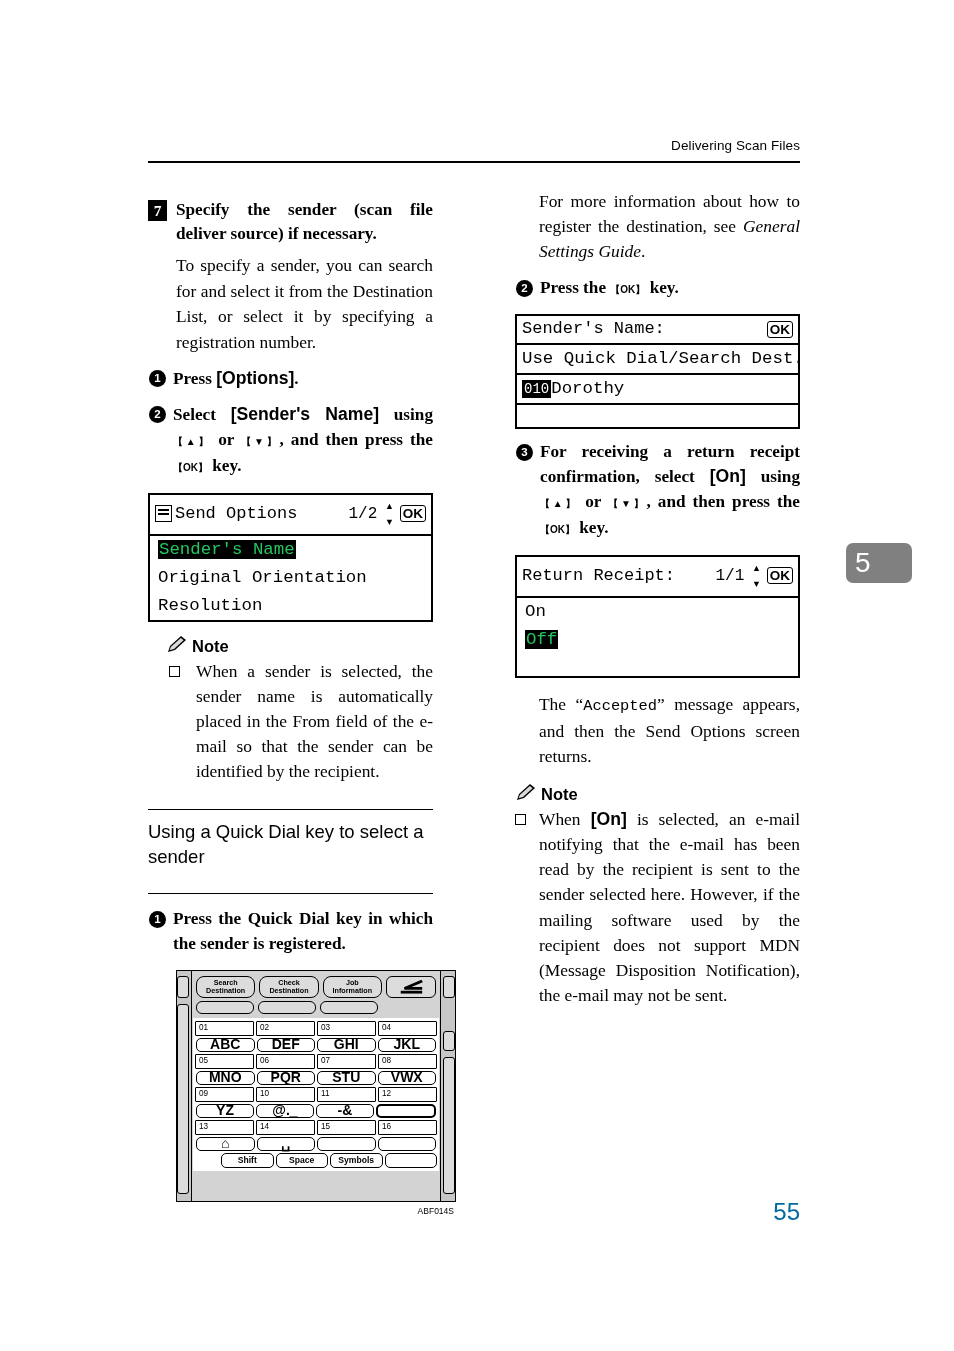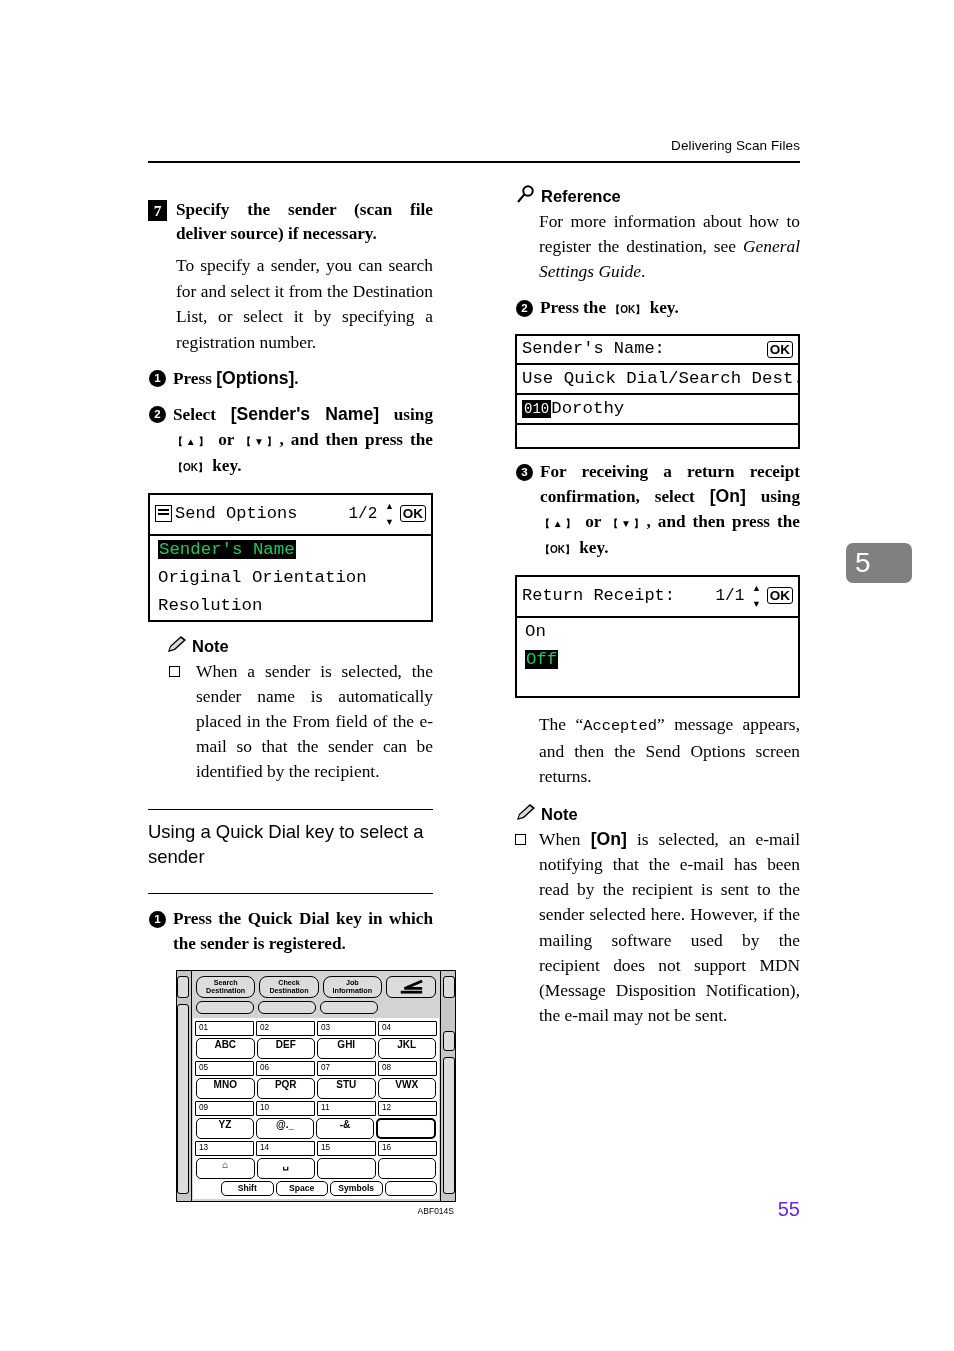--- a/index.html
+++ b/index.html
@@ -59,22 +59,22 @@
   }
 
   
   #page-number {
     position: absolute;
     left: 748px;
     top: 1198px;
     width: 52px;
     text-align: right;
     font-family: "Liberation Sans", sans-serif;
-    font-size: 20px;
-    color: #6d28d9;
+    font-size: 24px;
+    color: #0369a1;
   }
 
   
   .col {
     position: absolute;
     top: 186px;
     width: 285px;
   }
   #col-left  { left: 148px; }
   #col-right { left: 515px; }
@@ -410,24 +410,24 @@
     margin-bottom: 2px;
     padding: 0 1px;
   }
   .kp-ltbtn {
     flex: 1 1 0;
     border: 1.3px solid #000;
     border-radius: 5px;
     background: #fff;
     font-family: "Liberation Sans", sans-serif;
     font-weight: bold;
-    font-size: 10px;
+    font-size: 14px;
     line-height: 11px;
     text-align: center;
-    height: 21px;
+    height: 14px;
     box-sizing: border-box;
   }
   .kp-ltbtn.thick { border-width: 2.1px; }
   .kp-botrow {
     display: flex;
     gap: 2px;
     padding-left: 26px;
   }
   .kp-botbtn {
     flex: 1 1 0;
@@ -620,29 +620,20 @@
       </div>
     </div>
     <div id="fig-caption">ABF014S</div>
   </div>
 
 </div>
 
 <div class="col" id="col-right">
 
   <div class="callout" style="margin-top:0;">
-    <div class="callout-title ref" style="margin-left:0;">
-      <span class="callout-icon">
-        <svg viewBox="0 0 22 19" width="22" height="19" aria-hidden="true">
-          <circle cx="13" cy="6" r="4.7" fill="none" stroke="#000" stroke-width="2"></circle>
-          <line x1="9.4" y1="9.4" x2="3" y2="17" stroke="#000" stroke-width="2.2"></line>
-        </svg>
-      </span>
-      <span>Reference</span>
-    </div>
     <div class="callout-body noicon" style="margin-left:0;padding-left:24px;"><span>For more information about how to register the destination, see </span><span class="ital">General Settings Guide</span><span>.</span></div>
   </div>
 
   <div class="substep">
     <div class="circnum">2</div>
     <div class="txt"><span>Press the </span><span class="keycap">【OK】</span><span> key.</span></div>
   </div>
 
   <div class="lcd">
     <div class="lcd-title">

